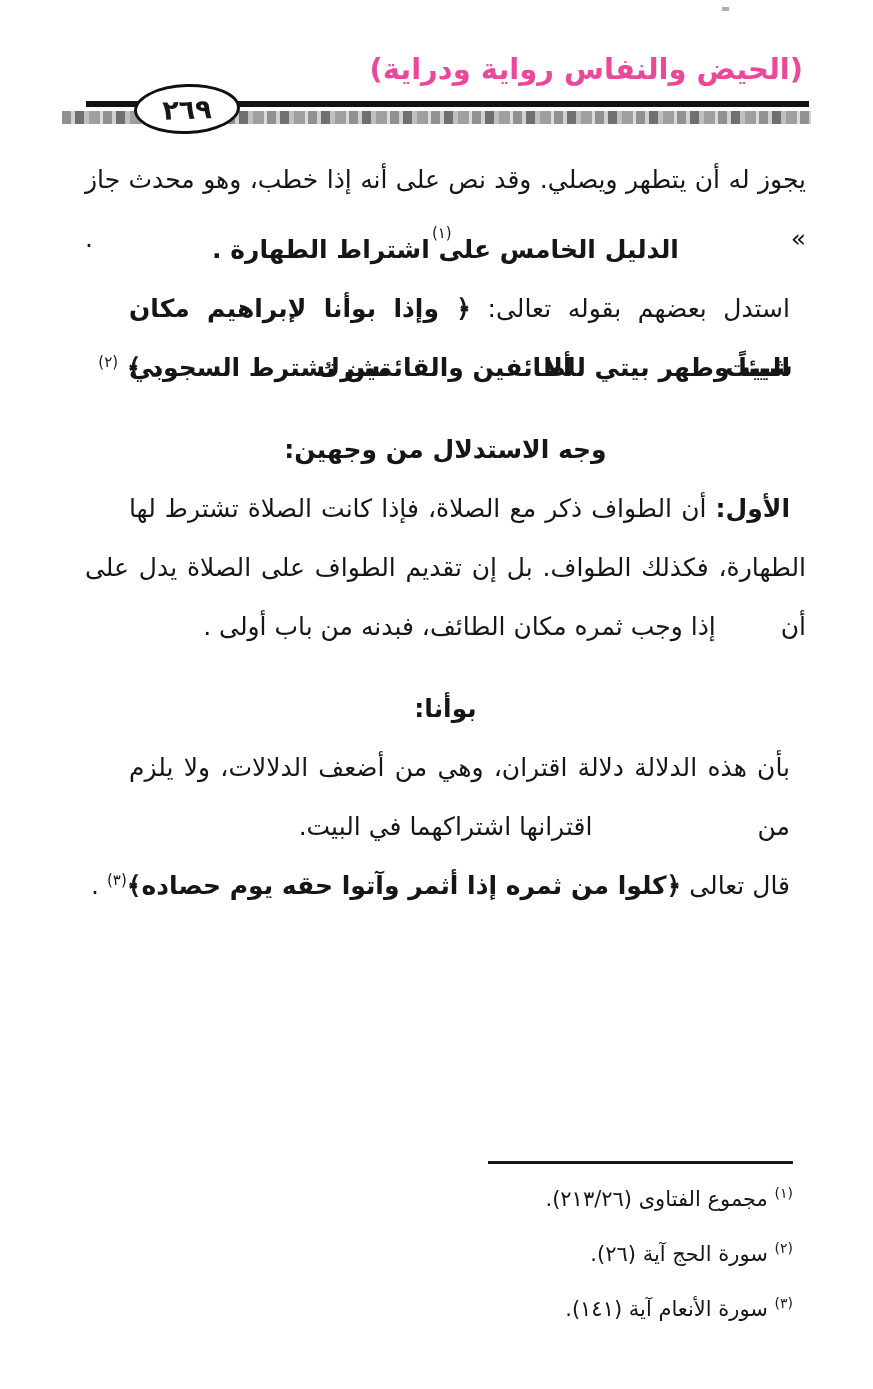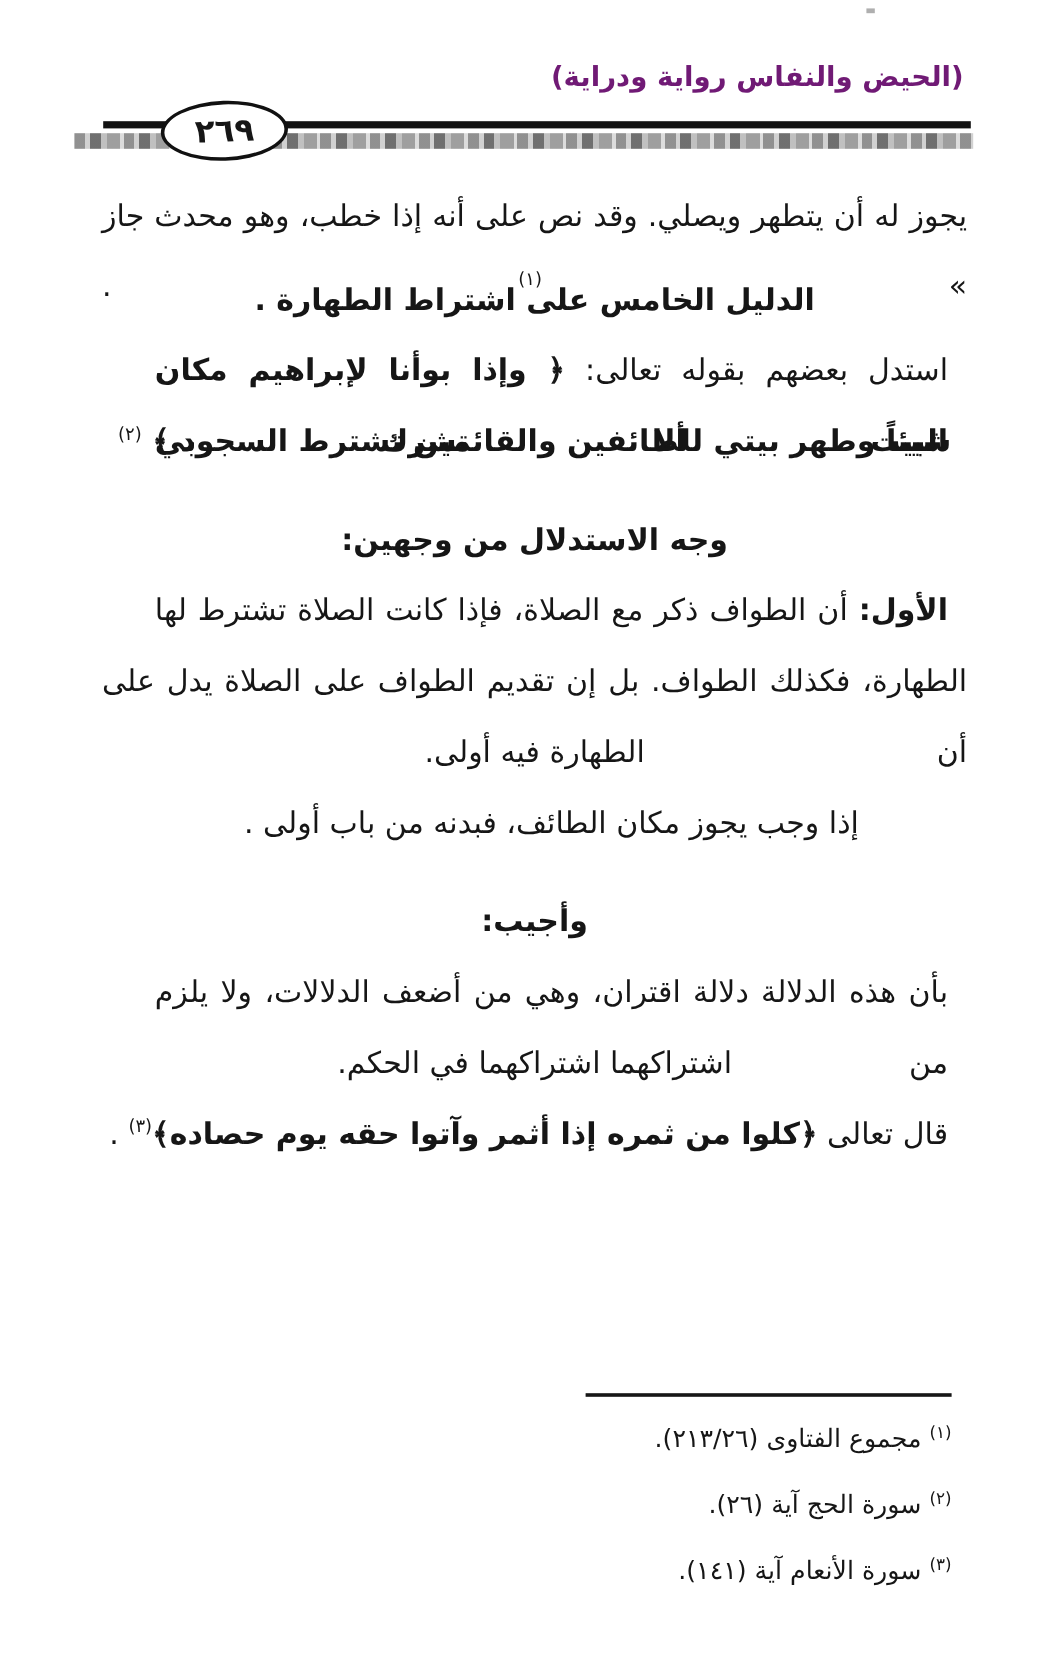--- a/index.html
+++ b/index.html
@@ -10,22 +10,22 @@
     direction:rtl;
   }
   .page{position:absolute;inset:0;}
 
   
   .speck{position:absolute;top:7px;left:722px;width:7px;height:4px;background:#9b9b9b;opacity:.8;}
 
   
   .book-title{
     position:absolute;top:52px;right:70px;
-    font-size:23px;font-weight:bold;letter-spacing:-.5px;
-    color:#701a75;
+    font-size:29px;font-weight:bold;letter-spacing:-.5px;
+    color:#ec4899;
   }
   .rule-bar{
     position:absolute;top:101px;left:86px;right:64px;height:6px;background:#121212;
   }
   .rule-band{
     position:absolute;top:111px;left:62px;right:62px;height:13px;opacity:.85;
     background:repeating-linear-gradient(90deg,
       #7d7d7d 0 9px,#c9c9c9 9px 13px,#565656 13px 22px,#b5b5b5 22px 27px,#8e8e8e 27px 38px,#d6d6d6 38px 41px);
   }
   .page-badge{
@@ -76,25 +76,24 @@
   </div>
 
   <div class="body-text">
       <div class="line just"><span>يجوز له أن يتطهر ويصلي. وقد نص على أنه إذا خطب، وهو محدث جاز » </span><sup>(١)</sup><span> .</span></div>
       <div class="line gap-sm"><span class="b">الدليل الخامس على اشتراط الطهارة .</span></div>
       <div class="line just ind"><span>استدل بعضهم بقوله تعالى: </span><span class="b">﴿ وإذا بوأنا لإبراهيم مكان البيت ألا تشرك بي</span></div>
       <div class="line"><span class="b">شيئاً وطهر بيتي للطائفين والقائمين تشترط السجود ﴾ </span><sup>(٢)</sup></div>
       <div class="line gap-lg"><span class="b">وجه الاستدلال من وجهين:</span></div>
       <div class="line just ind"><span class="b">الأول:</span><span> أن الطواف ذكر مع الصلاة، فإذا كانت الصلاة تشترط لها</span></div>
       <div class="line just"><span>الطهارة، فكذلك الطواف. بل إن تقديم الطواف على الصلاة يدل على أن</span></div>
-      <div class="line"><span>الطهارة فيه أولى.</span></div>
-      <div class="line ind"><span>إذا وجب يجوز مكان الطائف، فبدنه من باب أولى .</span></div>
-      <div class="line gap-lg"><span class="b">وأجيب:</span></div>
+      <div class="line ind"><span>إذا وجب ثمره مكان الطائف، فبدنه من باب أولى .</span></div>
+      <div class="line gap-lg"><span class="b">بوأنا:</span></div>
       <div class="line just ind"><span>بأن هذه الدلالة دلالة اقتران، وهي من أضعف الدلالات، ولا يلزم من</span></div>
-      <div class="line"><span>اشتراكهما اشتراكهما في الحكم.</span></div>
+      <div class="line"><span>اقترانها اشتراكهما في البيت.</span></div>
       <div class="line ind"><span>قال تعالى </span><span class="b">﴿كلوا من ثمره إذا أثمر وآتوا حقه يوم حصاده﴾</span><sup>(٣)</sup><span> .</span></div>
     </div>
 
   <div class="footnote-separator"></div>
   <div class="footnotes">
       <div class="footnote"><sup>(١)</sup><span> مجموع الفتاوى (٢١٣/٢٦).</span></div>
       <div class="footnote"><sup>(٢)</sup><span> سورة الحج آية (٢٦).</span></div>
       <div class="footnote"><sup>(٣)</sup><span> سورة الأنعام آية (١٤١).</span></div>
     </div>
 

